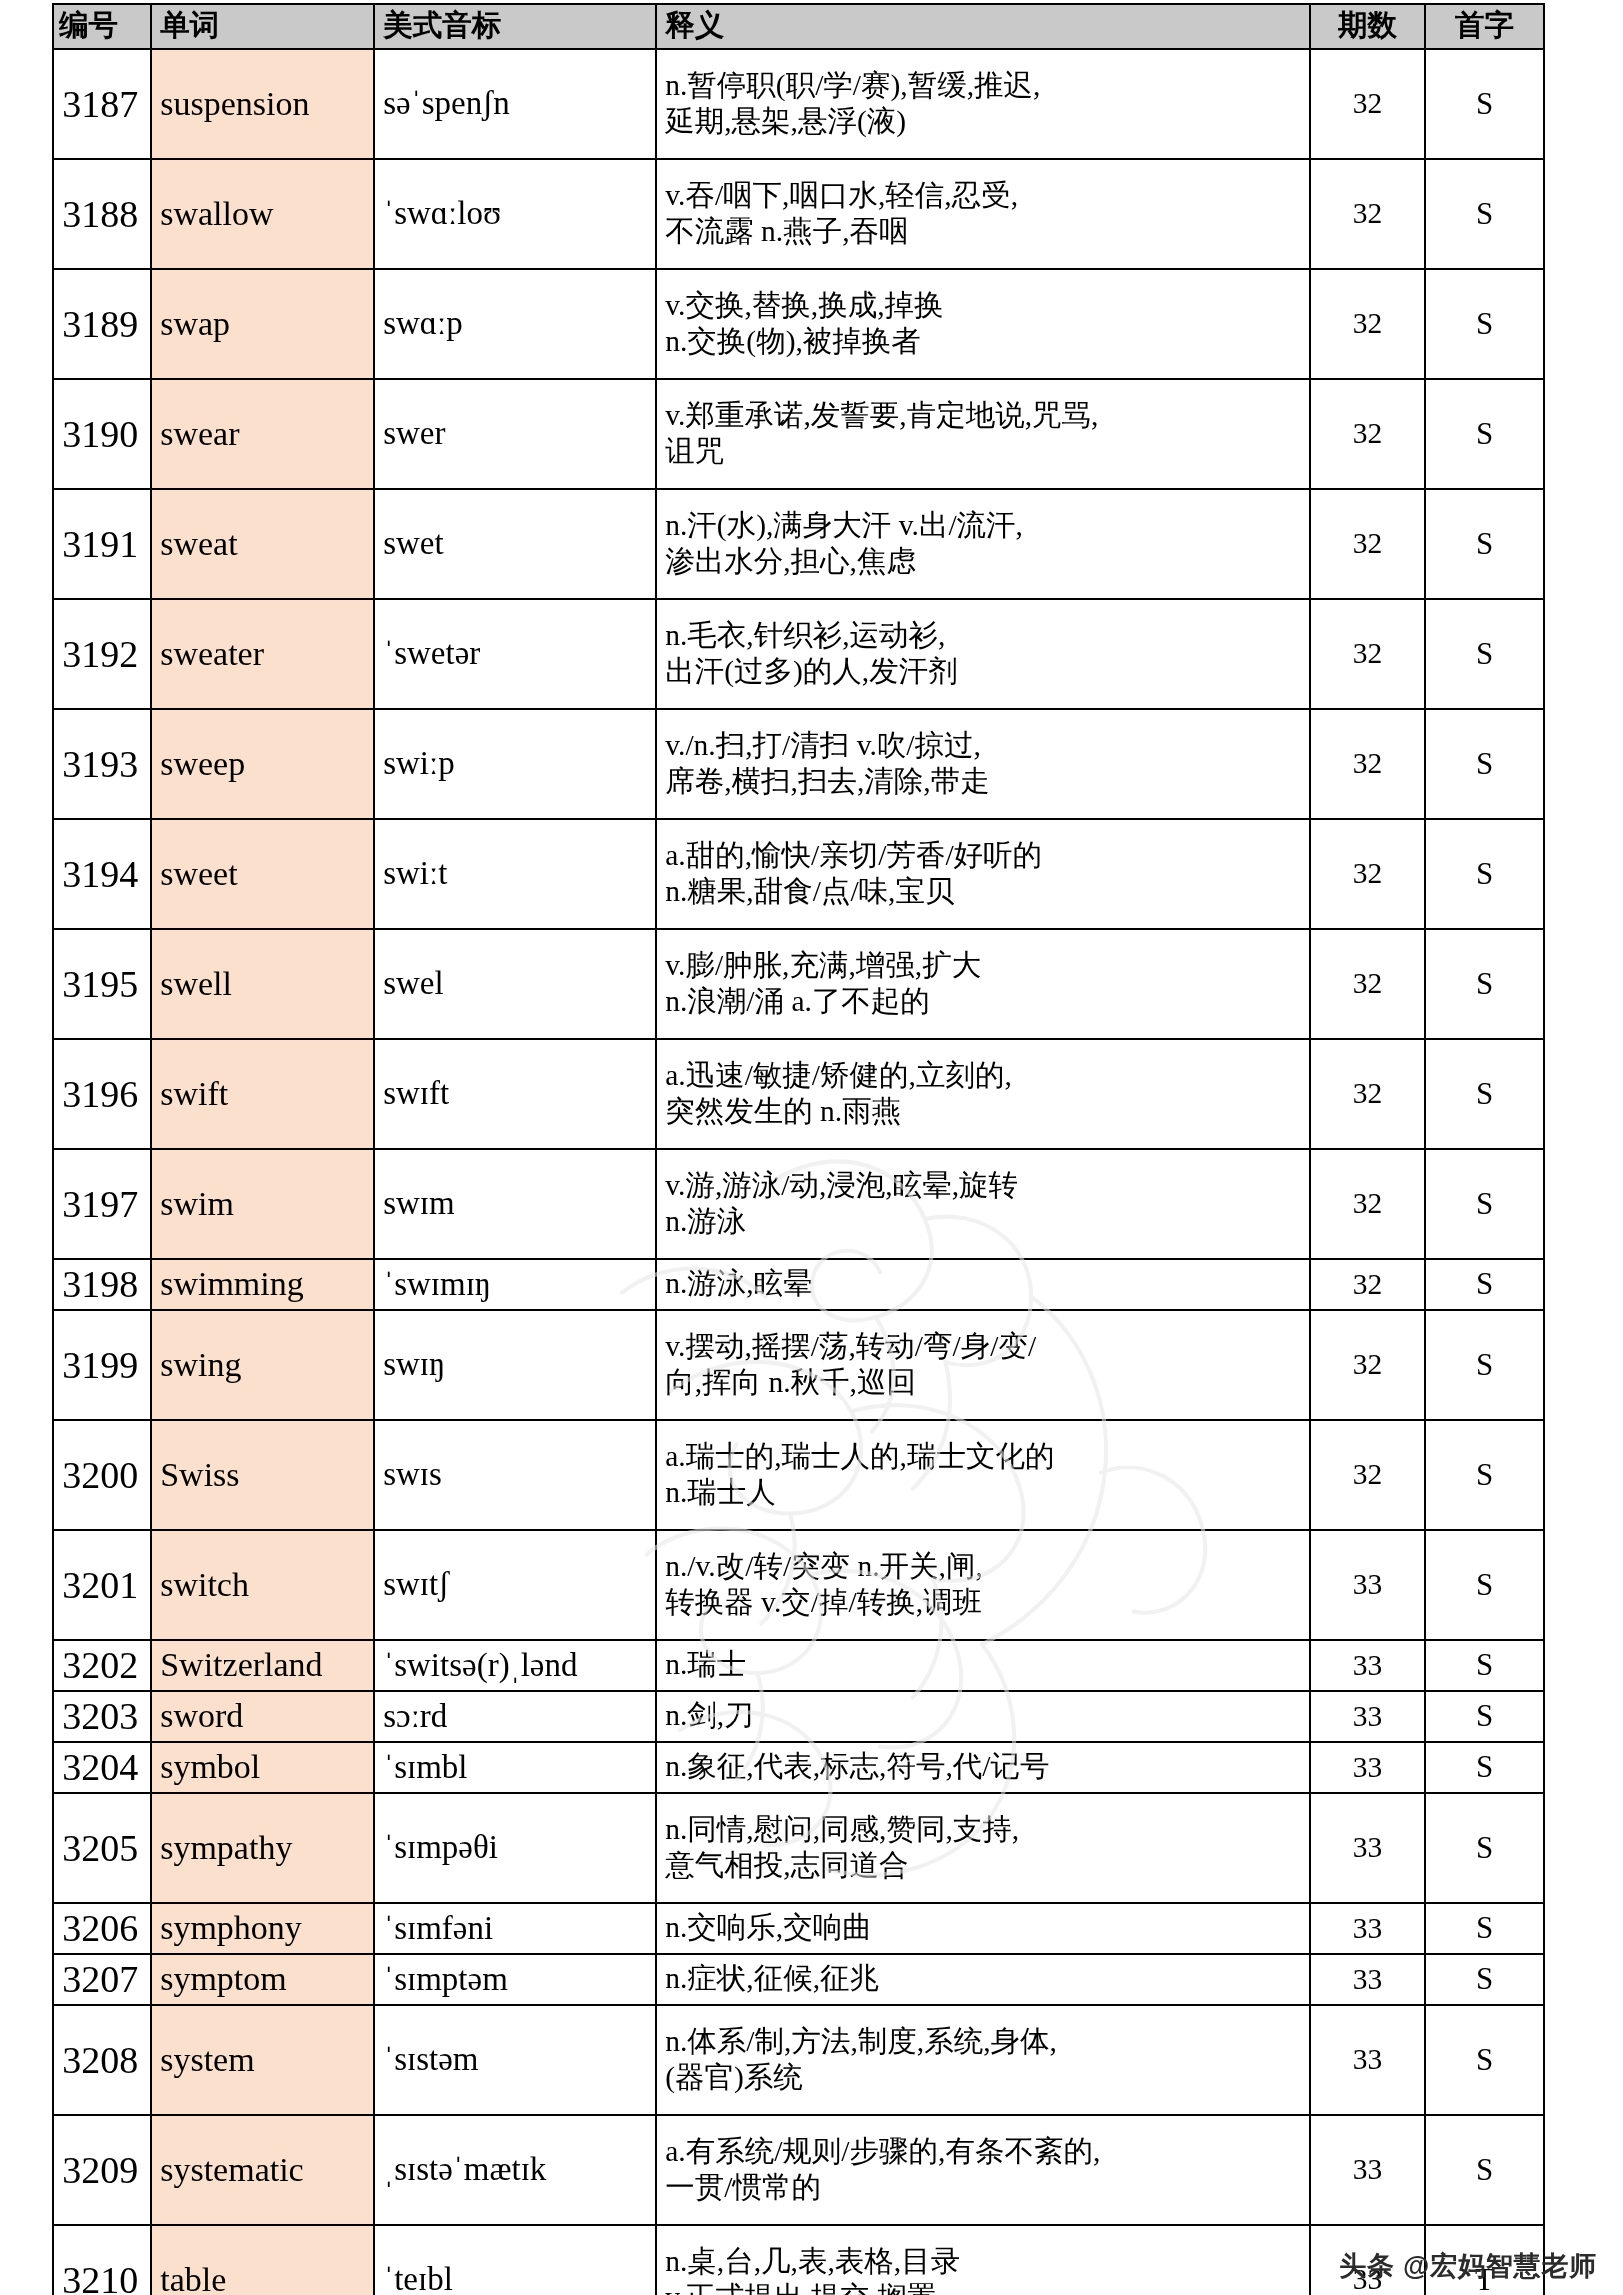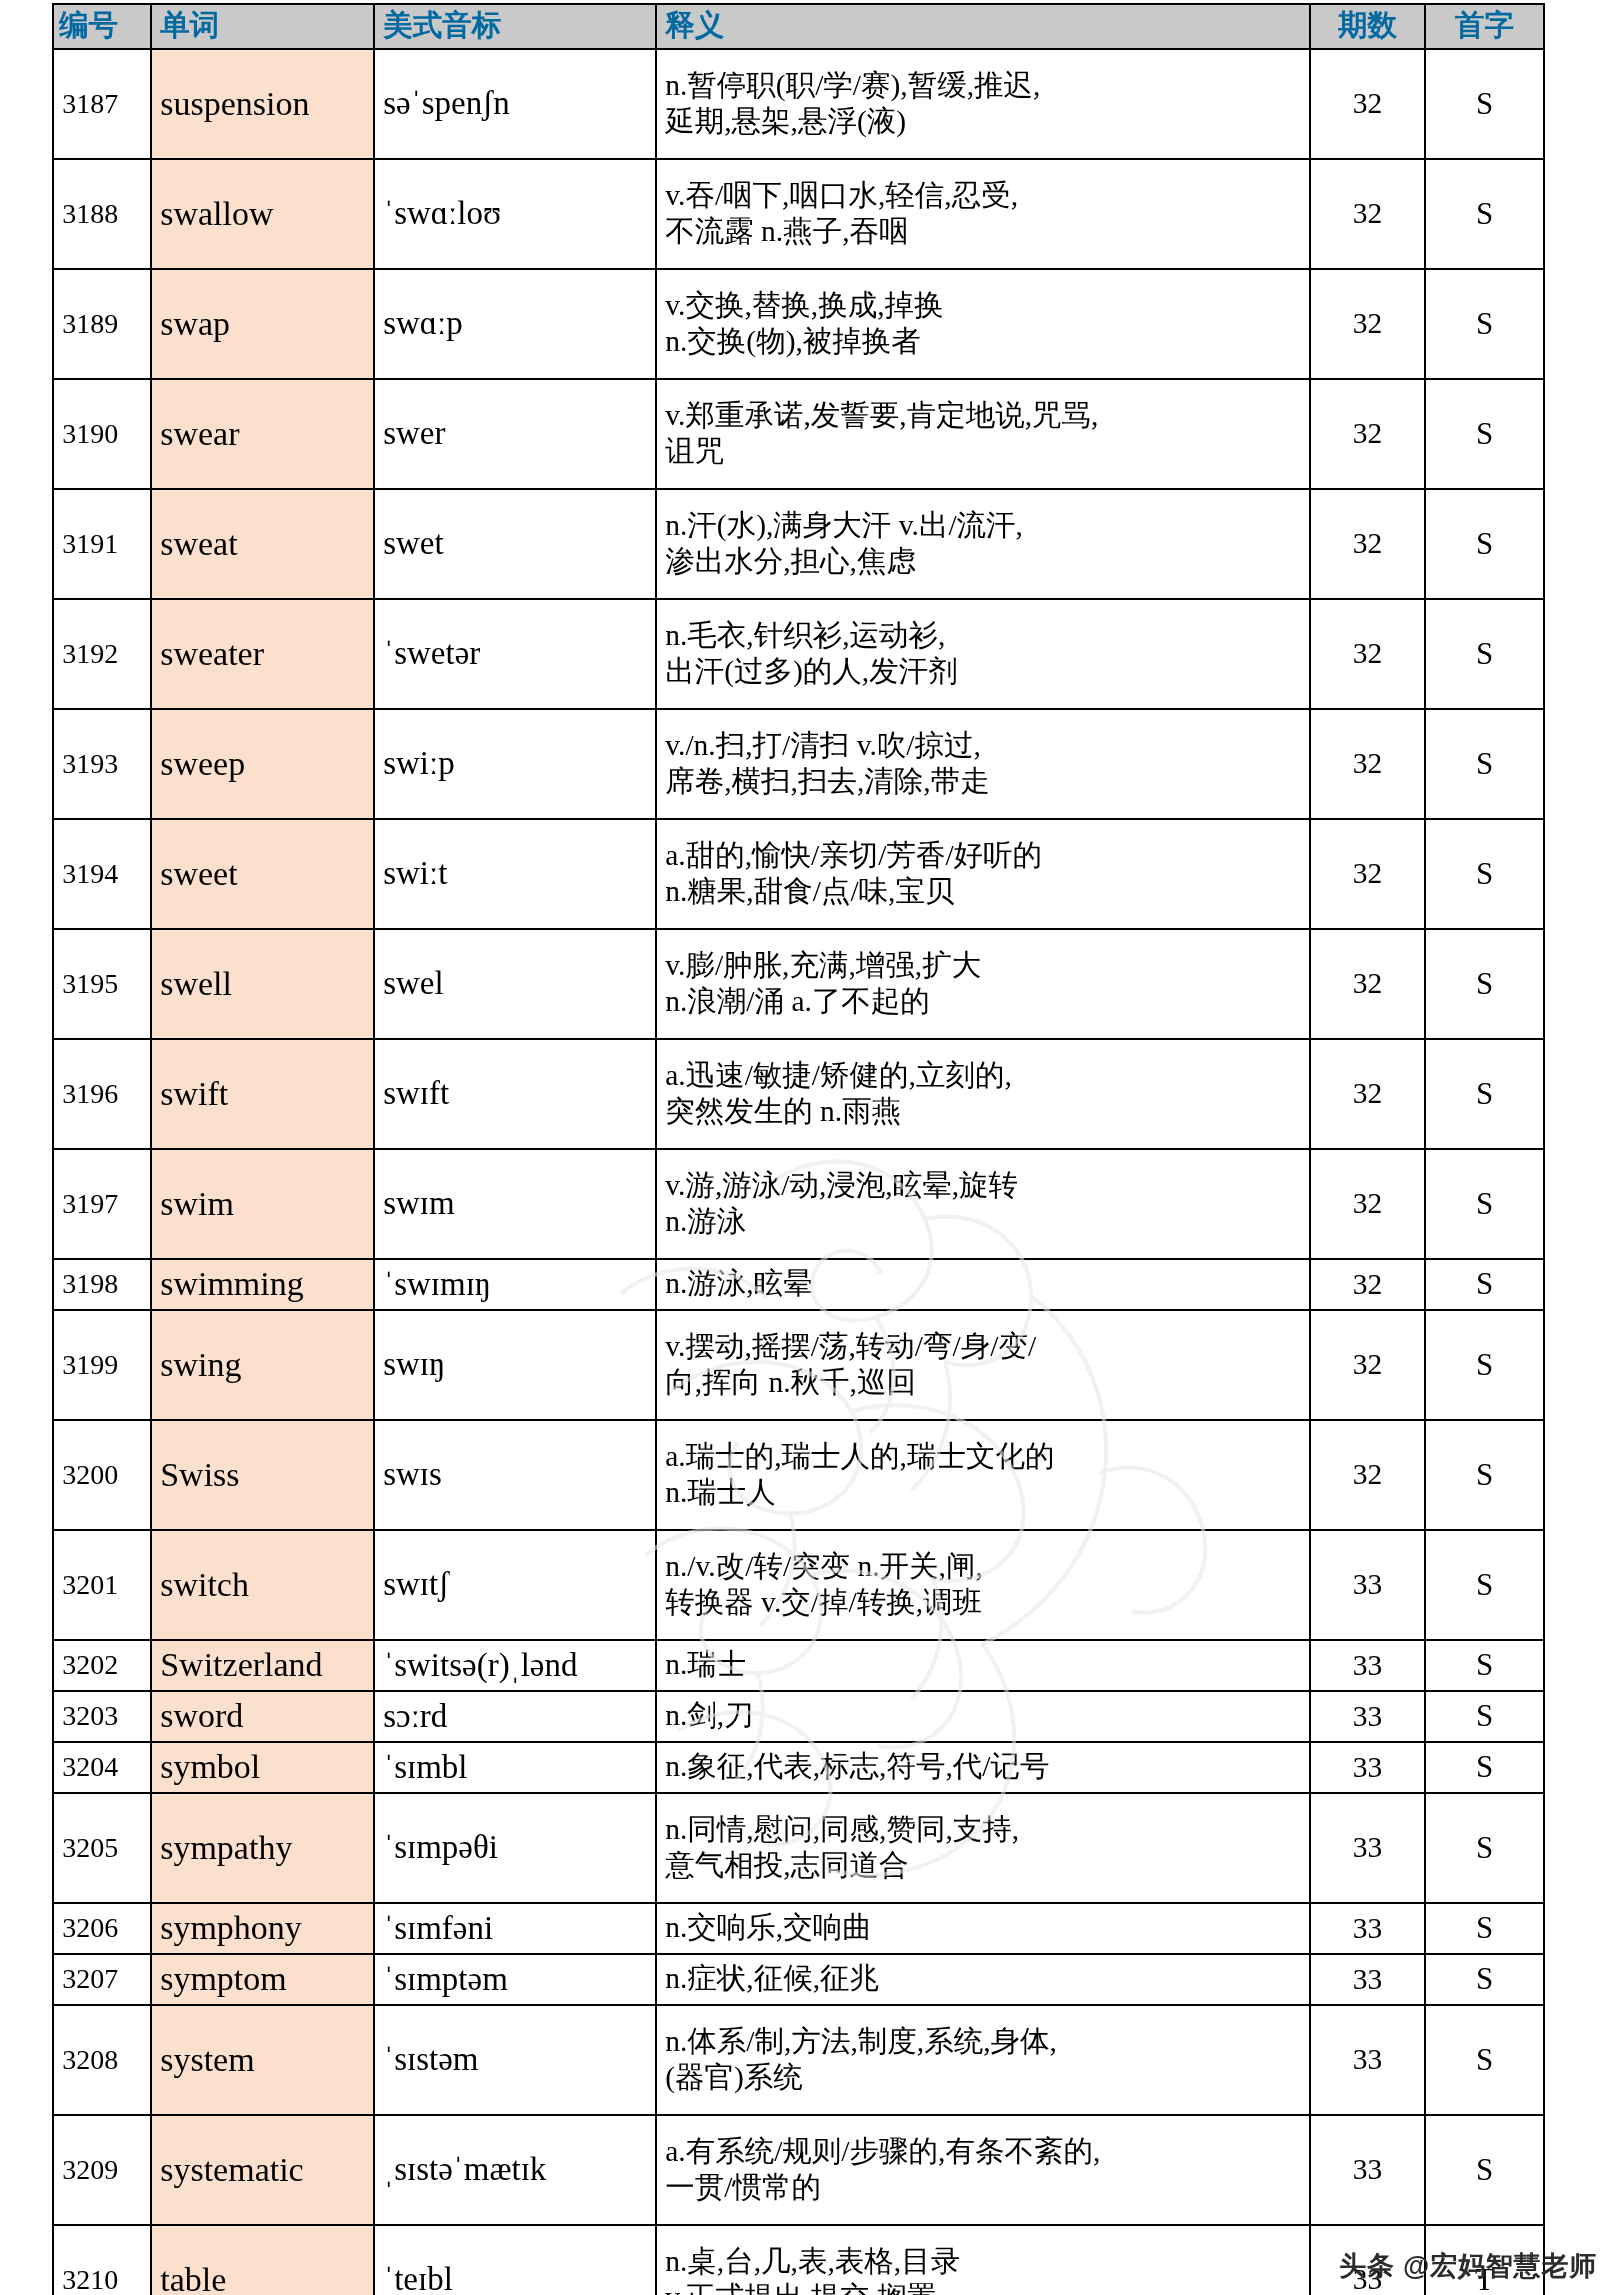--- a/index.html
+++ b/index.html
@@ -76,30 +76,30 @@
 
   thead th {
     background: #c9c9c9;
     height: 43px;
     font-family: "DejaVu Sans", "Liberation Sans", sans-serif;
     font-weight: 700;
     font-size: 29.5px;
     line-height: 1;
     text-align: left;
     padding: 0 6.5px;
-    color: #0369a1;
+    color: #000000;
   }
   thead th.th-id { padding-left: 4.9px; }
   thead th.th-issue,
   thead th.th-ini { text-align: center; padding: 0 0; }
 
   tbody td { color: #000; }
 
   td.cell-id {
-    font-size: 28px;
+    font-size: 38px;
     text-align: left;
     background: #ffffff;
     padding-left: 8.2px;
     border-radius: 26px;
   }
   td.cell-word {
     font-size: 34px;
     background: #fbe0cd;
     text-align: left;
     padding-left: 13px;

